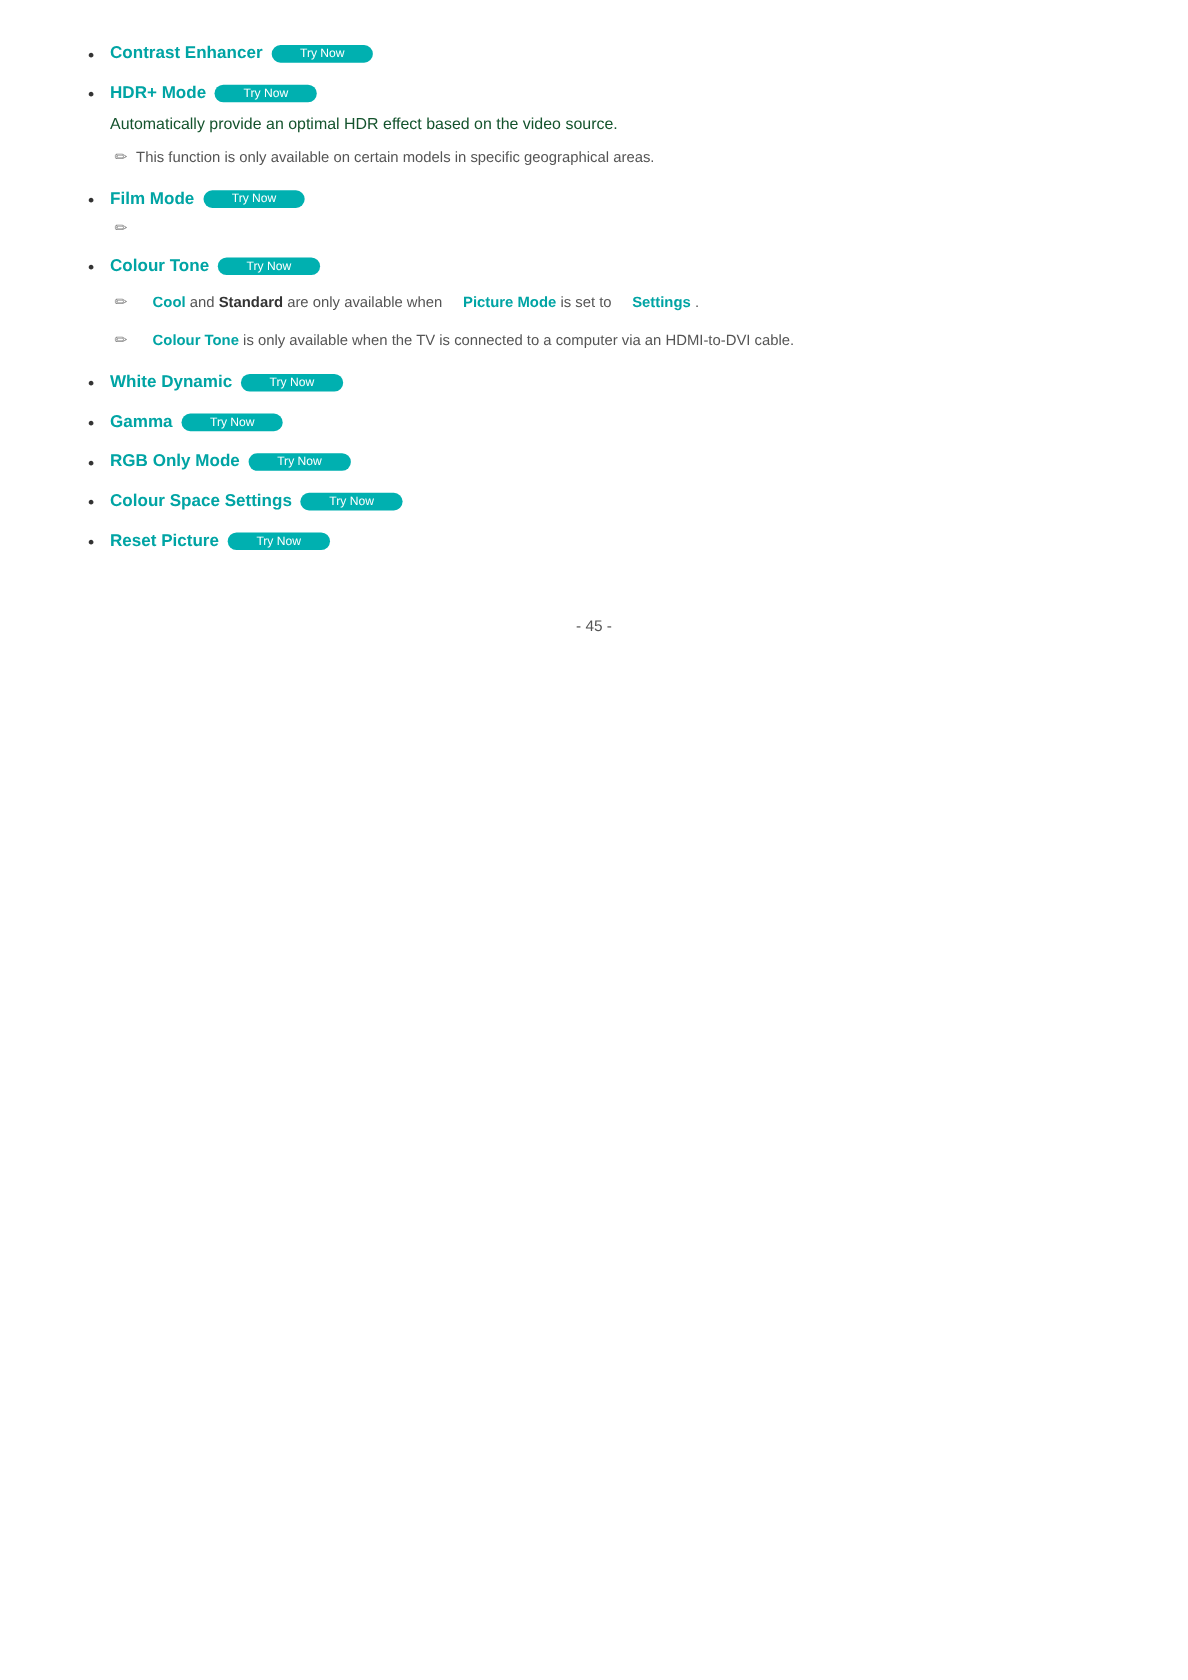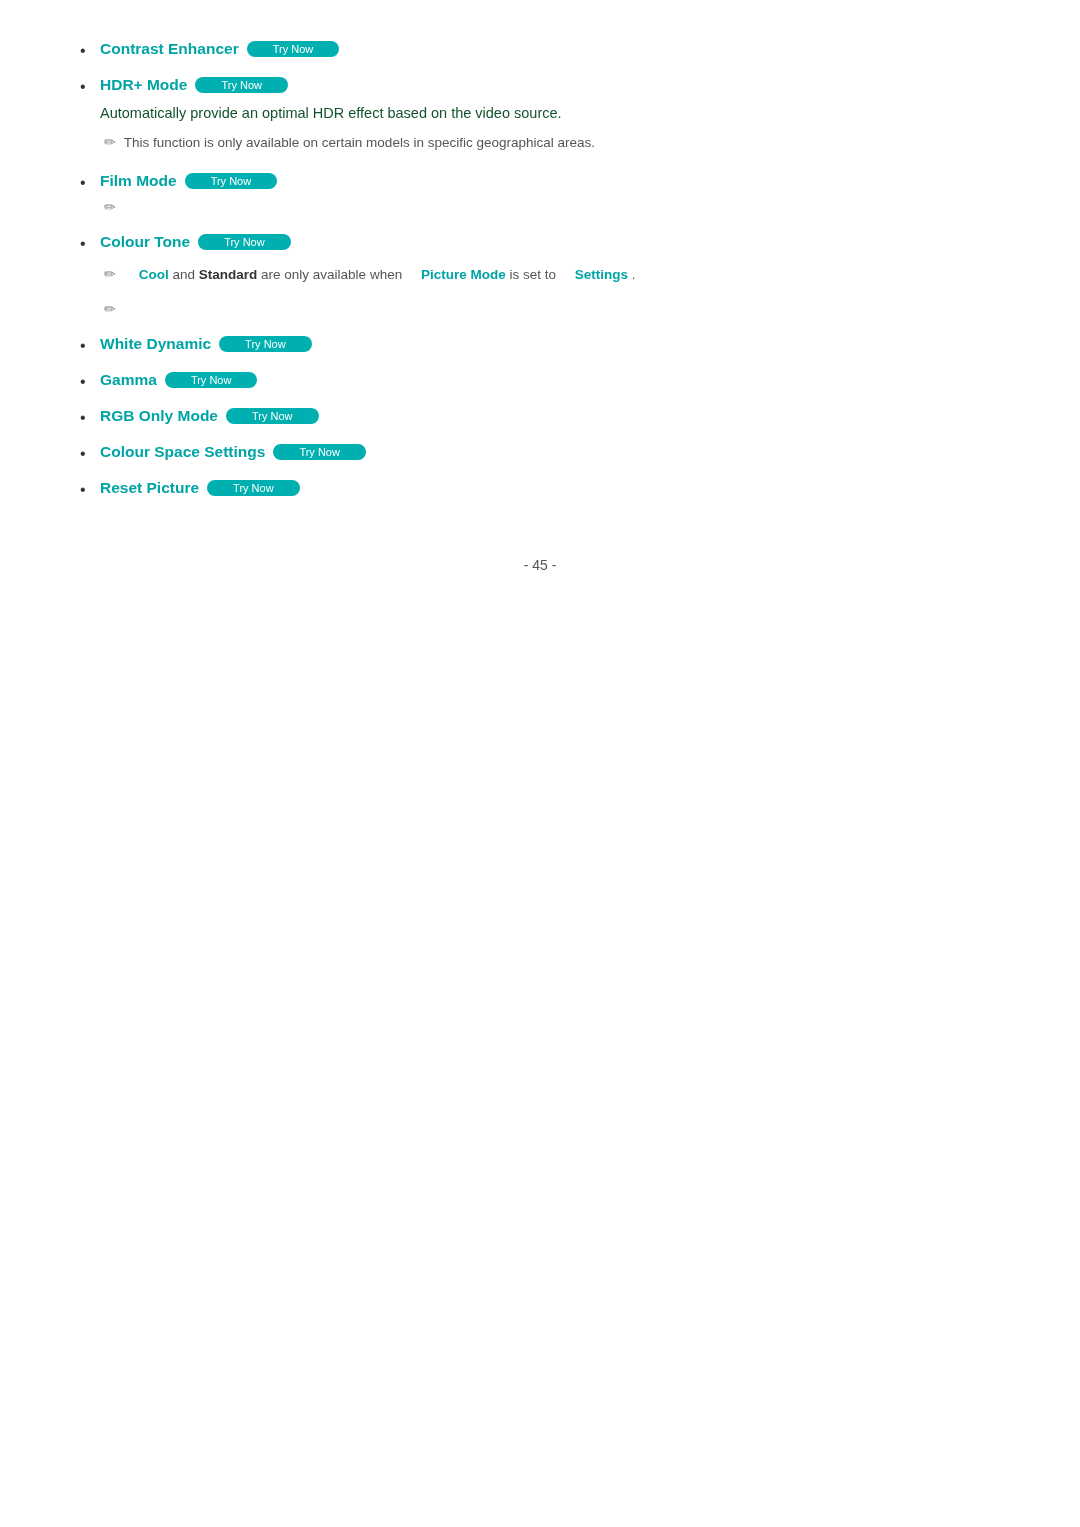--- a/index.html
+++ b/index.html
@@ -172,20 +172,24 @@
             <span class="highlight-dark">Standard</span>
             <span> are only available when </span>
             <span class="highlight-teal">Picture Mode</span>
             <span> is set to </span>
             <span class="highlight-teal">Settings</span>
             <span>.</span>
           </span>
         </div>
         <div class="note-block">
           <span class="pencil-icon">✏</span>
+          <span class="note-text">
+            <span class="highlight-teal">Colour Tone</span>
+            <span> is only available when the TV is connected to a computer via an HDMI-to-DVI cable.</span>
+          </span>
         </div>
       </div>
     </li>
 
     <li>
       <div class="item-title-row">
         <span class="item-title">White Dynamic</span>
         <span class="try-now-badge">Try Now</span>
       </div>
     </li>

